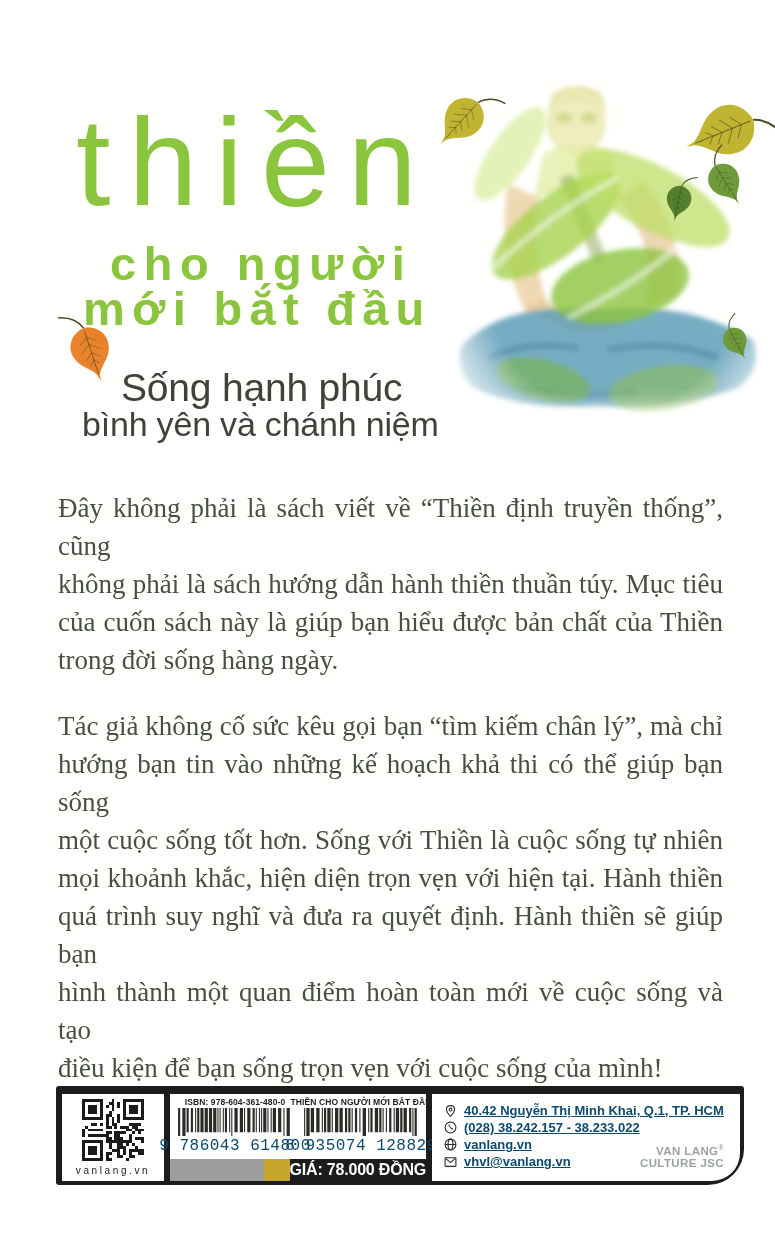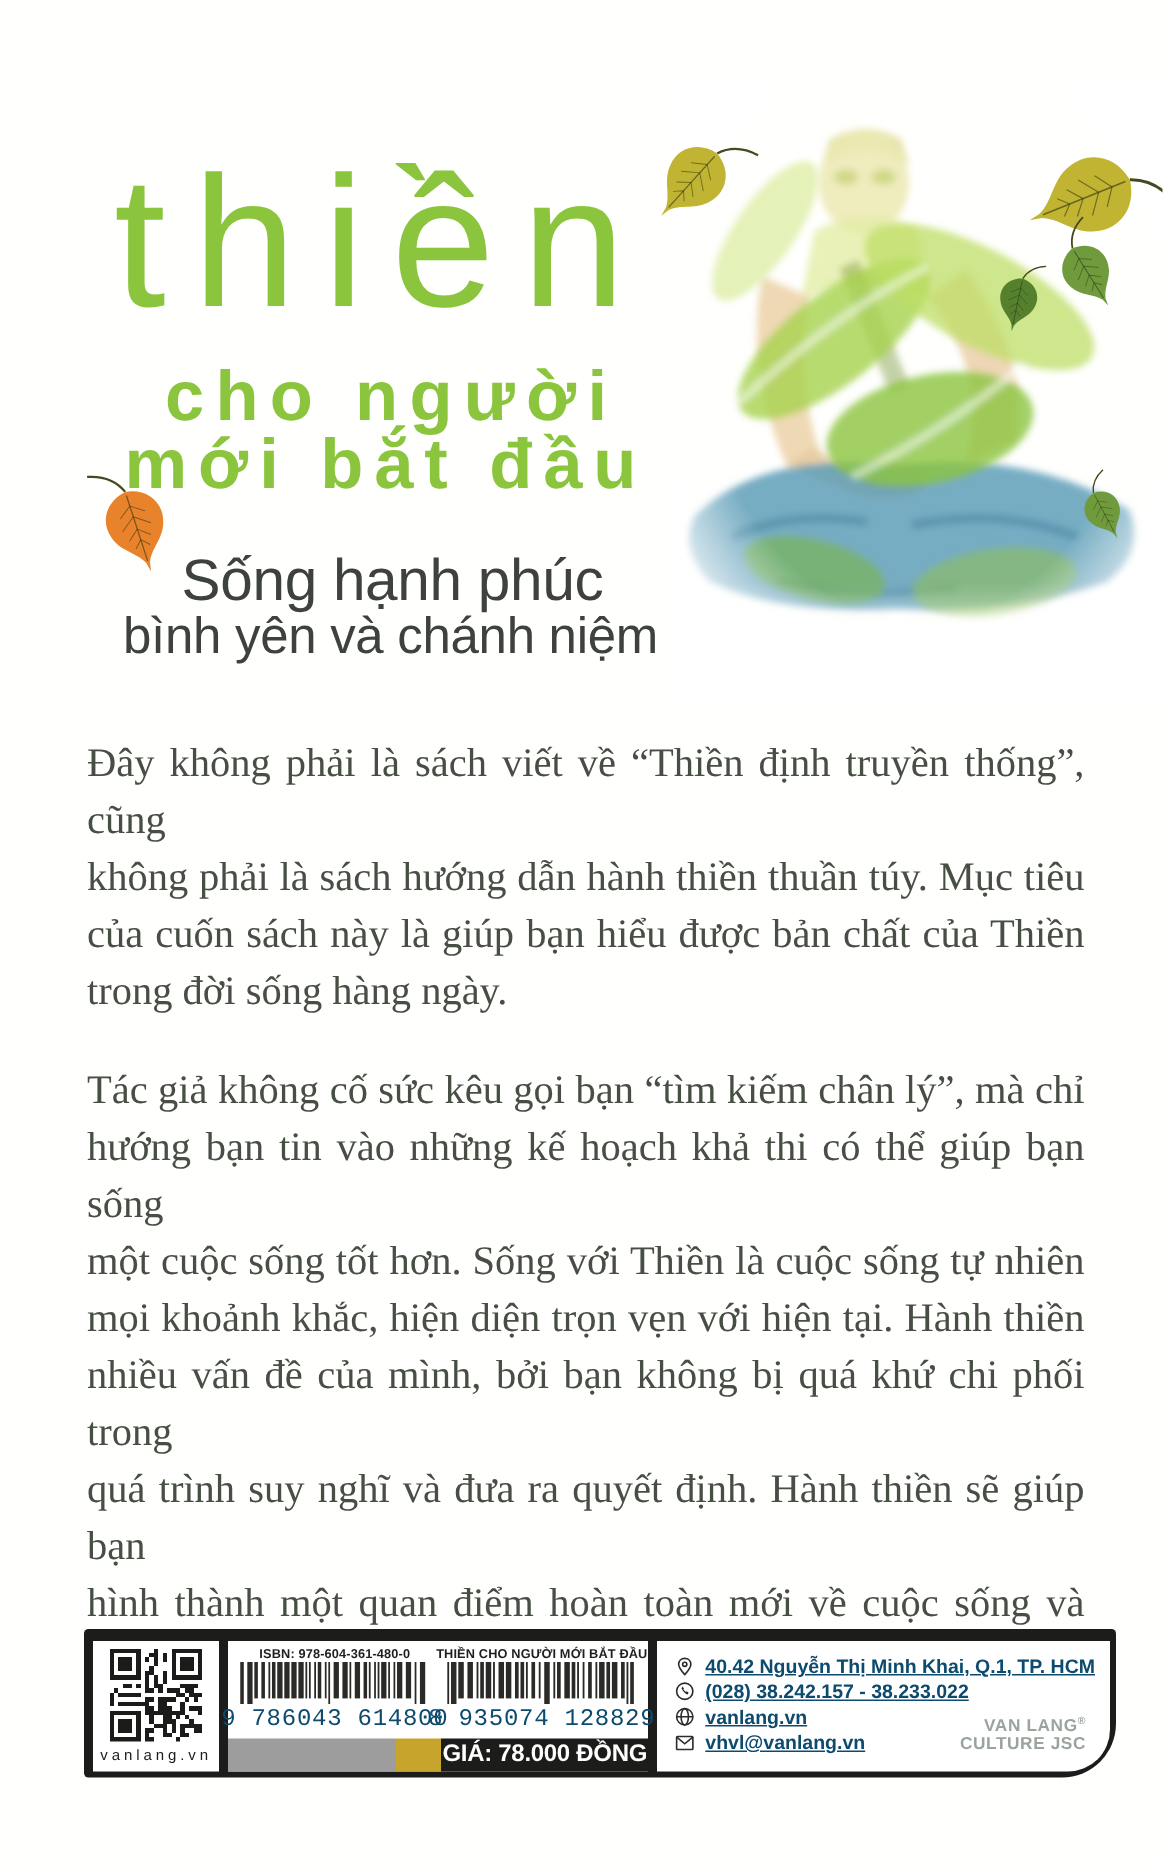--- a/index.html
+++ b/index.html
@@ -32,21 +32,21 @@
   
   .footer-bar{position:absolute;left:56px;top:1086px;width:688px;height:99px;
       background:var(--bar_black);border-radius:3px 3px 36px 3px;
       display:flex;gap:6px;box-sizing:border-box;padding:8px 4px 4px 6px;}
   .qr-panel{width:102px;background:#fff;display:flex;flex-direction:column;
       align-items:center;justify-content:flex-start;padding-top:5px;box-sizing:border-box;}
   .qr-code{width:62px;height:62px;}
   .qr-code rect{fill:#1b1b19;shape-rendering:crispEdges;}
   .qr-label{font-size:10px;letter-spacing:2.6px;color:#1b1b19;margin-top:4px;white-space:nowrap;}
 
-  .bc-panel{width:280px;background:#fff;display:flex;flex-direction:column;box-sizing:border-box;}
+  .bc-panel{width:256px;background:#fff;display:flex;flex-direction:column;box-sizing:border-box;}
   .bc-row{flex:1;display:flex;gap:10px;padding:3px 7px 0 7px;}
   .bc-group{flex:1;display:flex;flex-direction:column;align-items:center;min-width:0;}
   .bc-label{font-size:8.5px;font-weight:bold;color:#1e1e1e;letter-spacing:.1px;
       white-space:nowrap;margin-bottom:1px;}
   .bc-bars{width:100%;height:28px;}
   .bc-bars rect{fill:#2a2a26;}
   .bc-digits{font-family:"Liberation Mono",monospace;font-size:16px;letter-spacing:.5px;
       color:#0c4a6e;white-space:nowrap;margin-top:1px;}
   .price-strip{height:22px;display:flex;}
   .strip-gray{width:112px;background:var(--strip_gray);}
@@ -140,21 +140,20 @@
         <div class="line">Đây không phải là sách viết về “Thiền định truyền thống”, cũng</div>
         <div class="line">không phải là sách hướng dẫn hành thiền thuần túy. Mục tiêu</div>
         <div class="line">của cuốn sách này là giúp bạn hiểu được bản chất của Thiền</div>
         <div class="line last">trong đời sống hàng ngày.</div>
       </div>
     <div class="para">
         <div class="line">Tác giả không cố sức kêu gọi bạn “tìm kiếm chân lý”, mà chỉ</div>
         <div class="line">hướng bạn tin vào những kế hoạch khả thi có thể giúp bạn sống</div>
         <div class="line">một cuộc sống tốt hơn. Sống với Thiền là cuộc sống tự nhiên</div>
         <div class="line">mọi khoảnh khắc, hiện diện trọn vẹn với hiện tại. Hành thiền</div>
-        <div class="line">nhiều vấn đề của mình, bởi bạn không bị quá khứ chi phối trong</div>
         <div class="line">quá trình suy nghĩ và đưa ra quyết định. Hành thiền sẽ giúp bạn</div>
         <div class="line">hình thành một quan điểm hoàn toàn mới về cuộc sống và tạo</div>
         <div class="line last">điều kiện để bạn sống trọn vẹn với cuộc sống của mình!</div>
       </div>
   </main>
 
   <footer class="footer-bar">
 
     <div class="qr-panel">
       <svg class="qr-code" viewBox="0 0 21 21">

